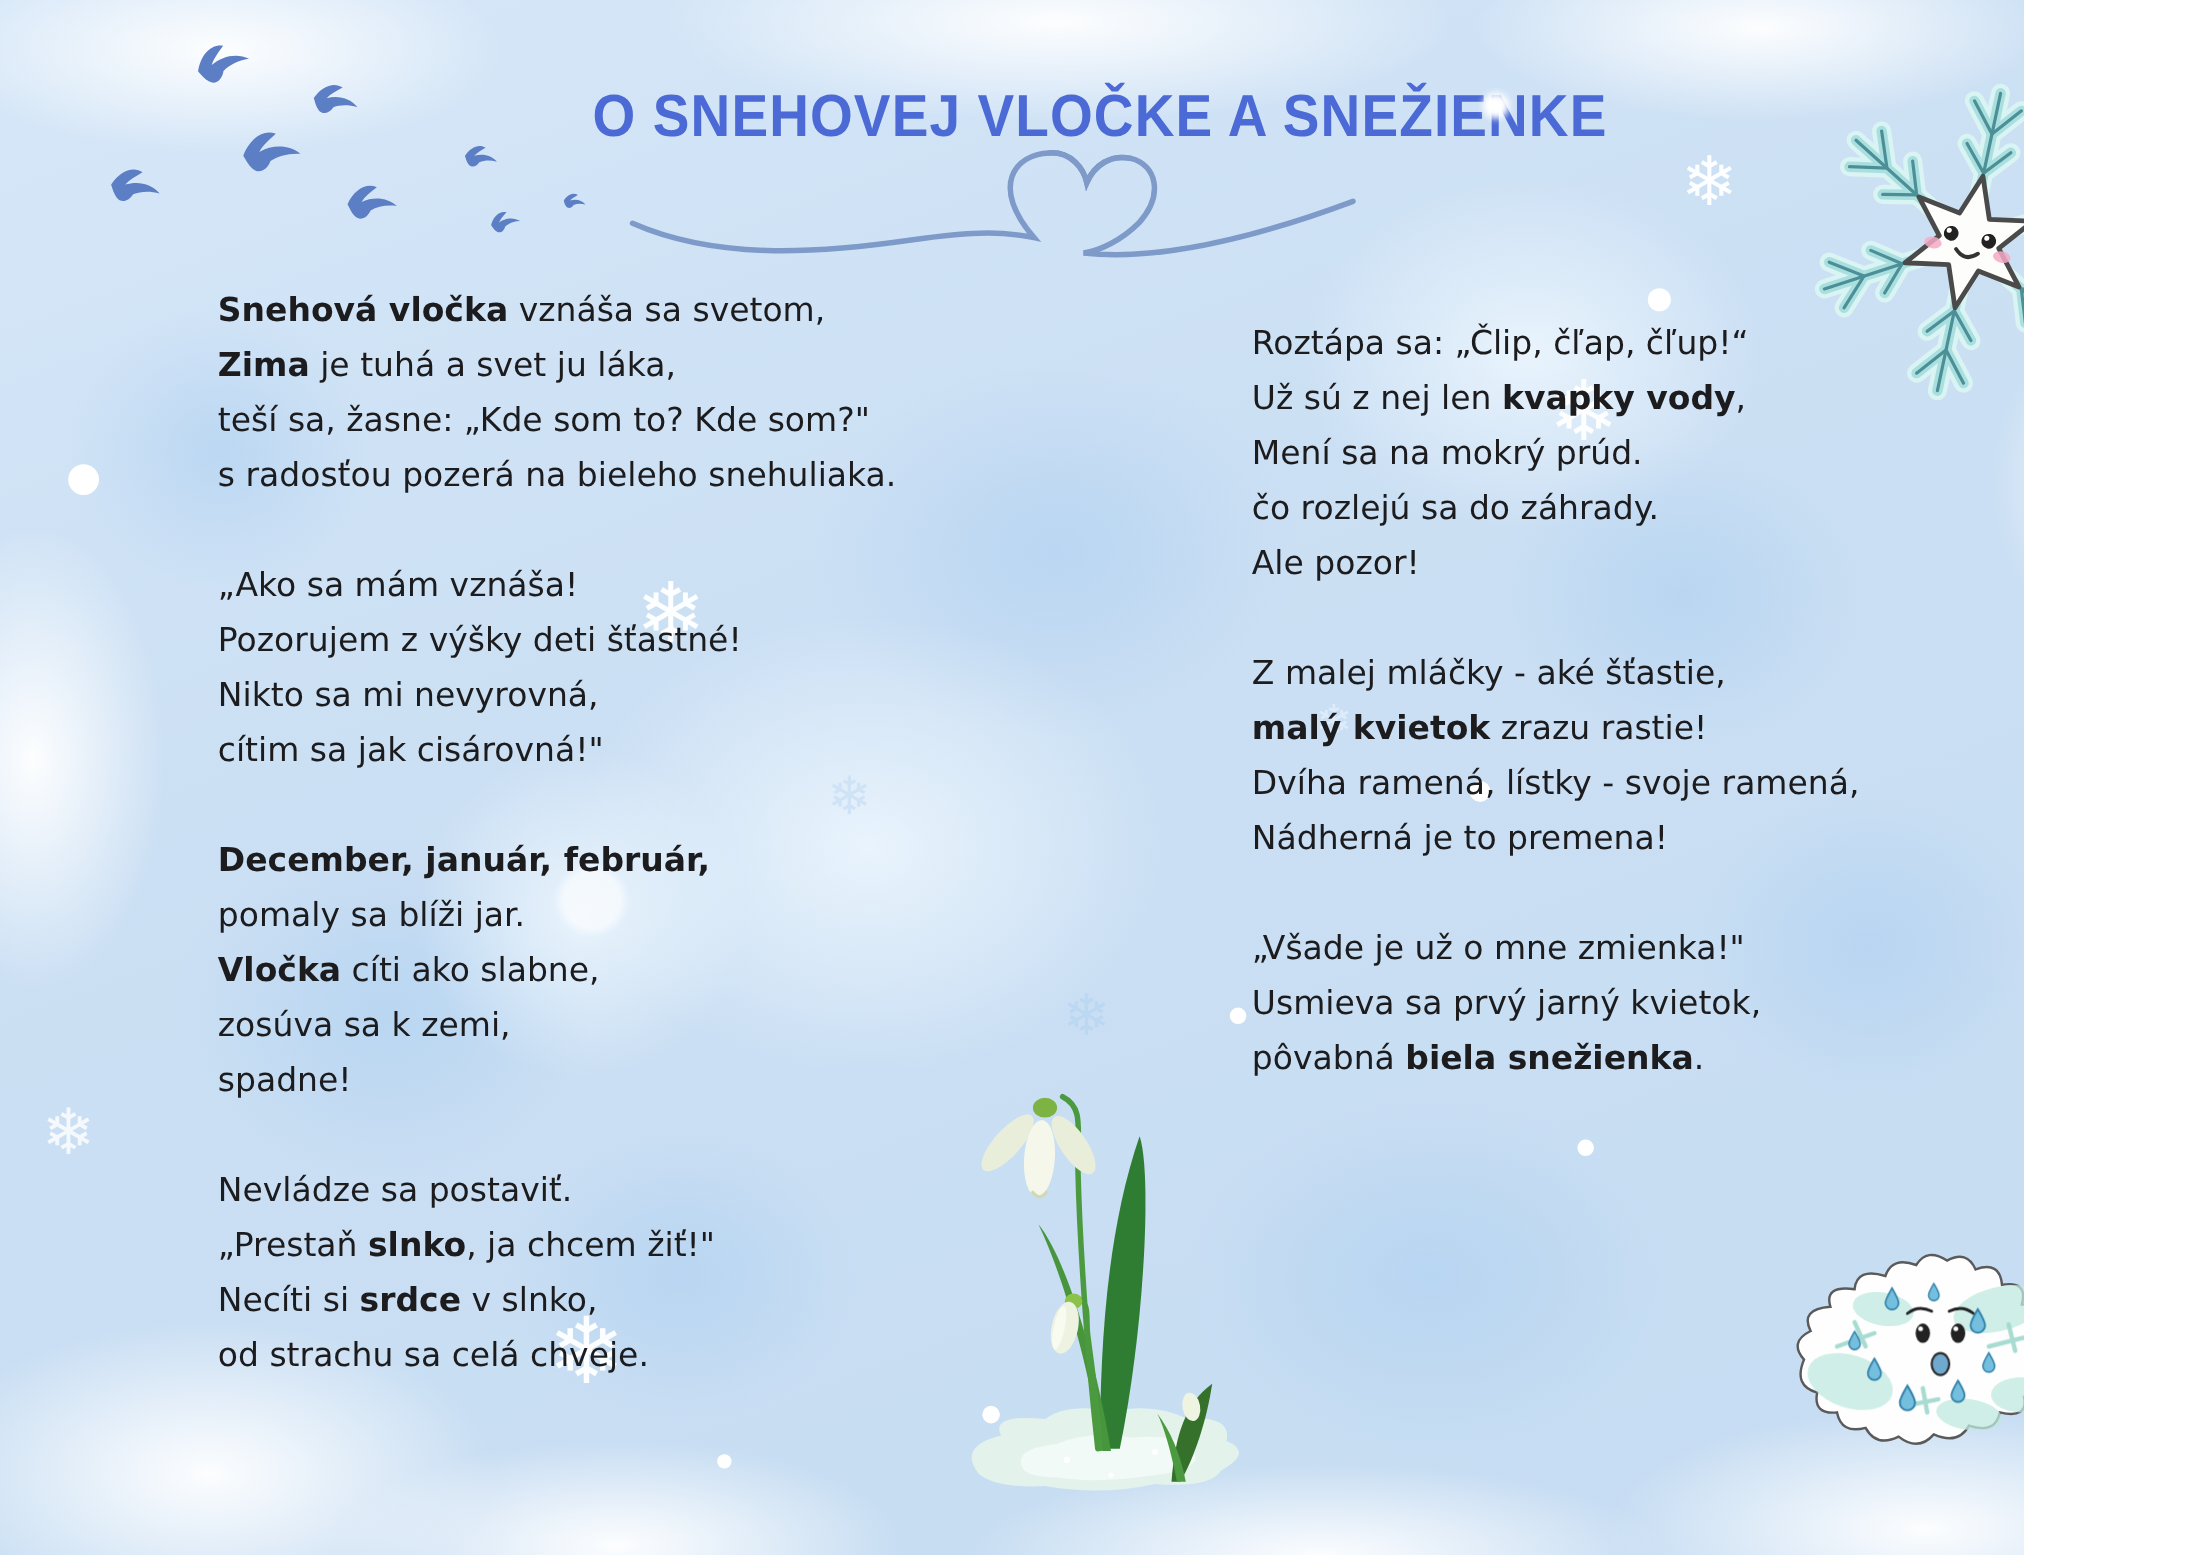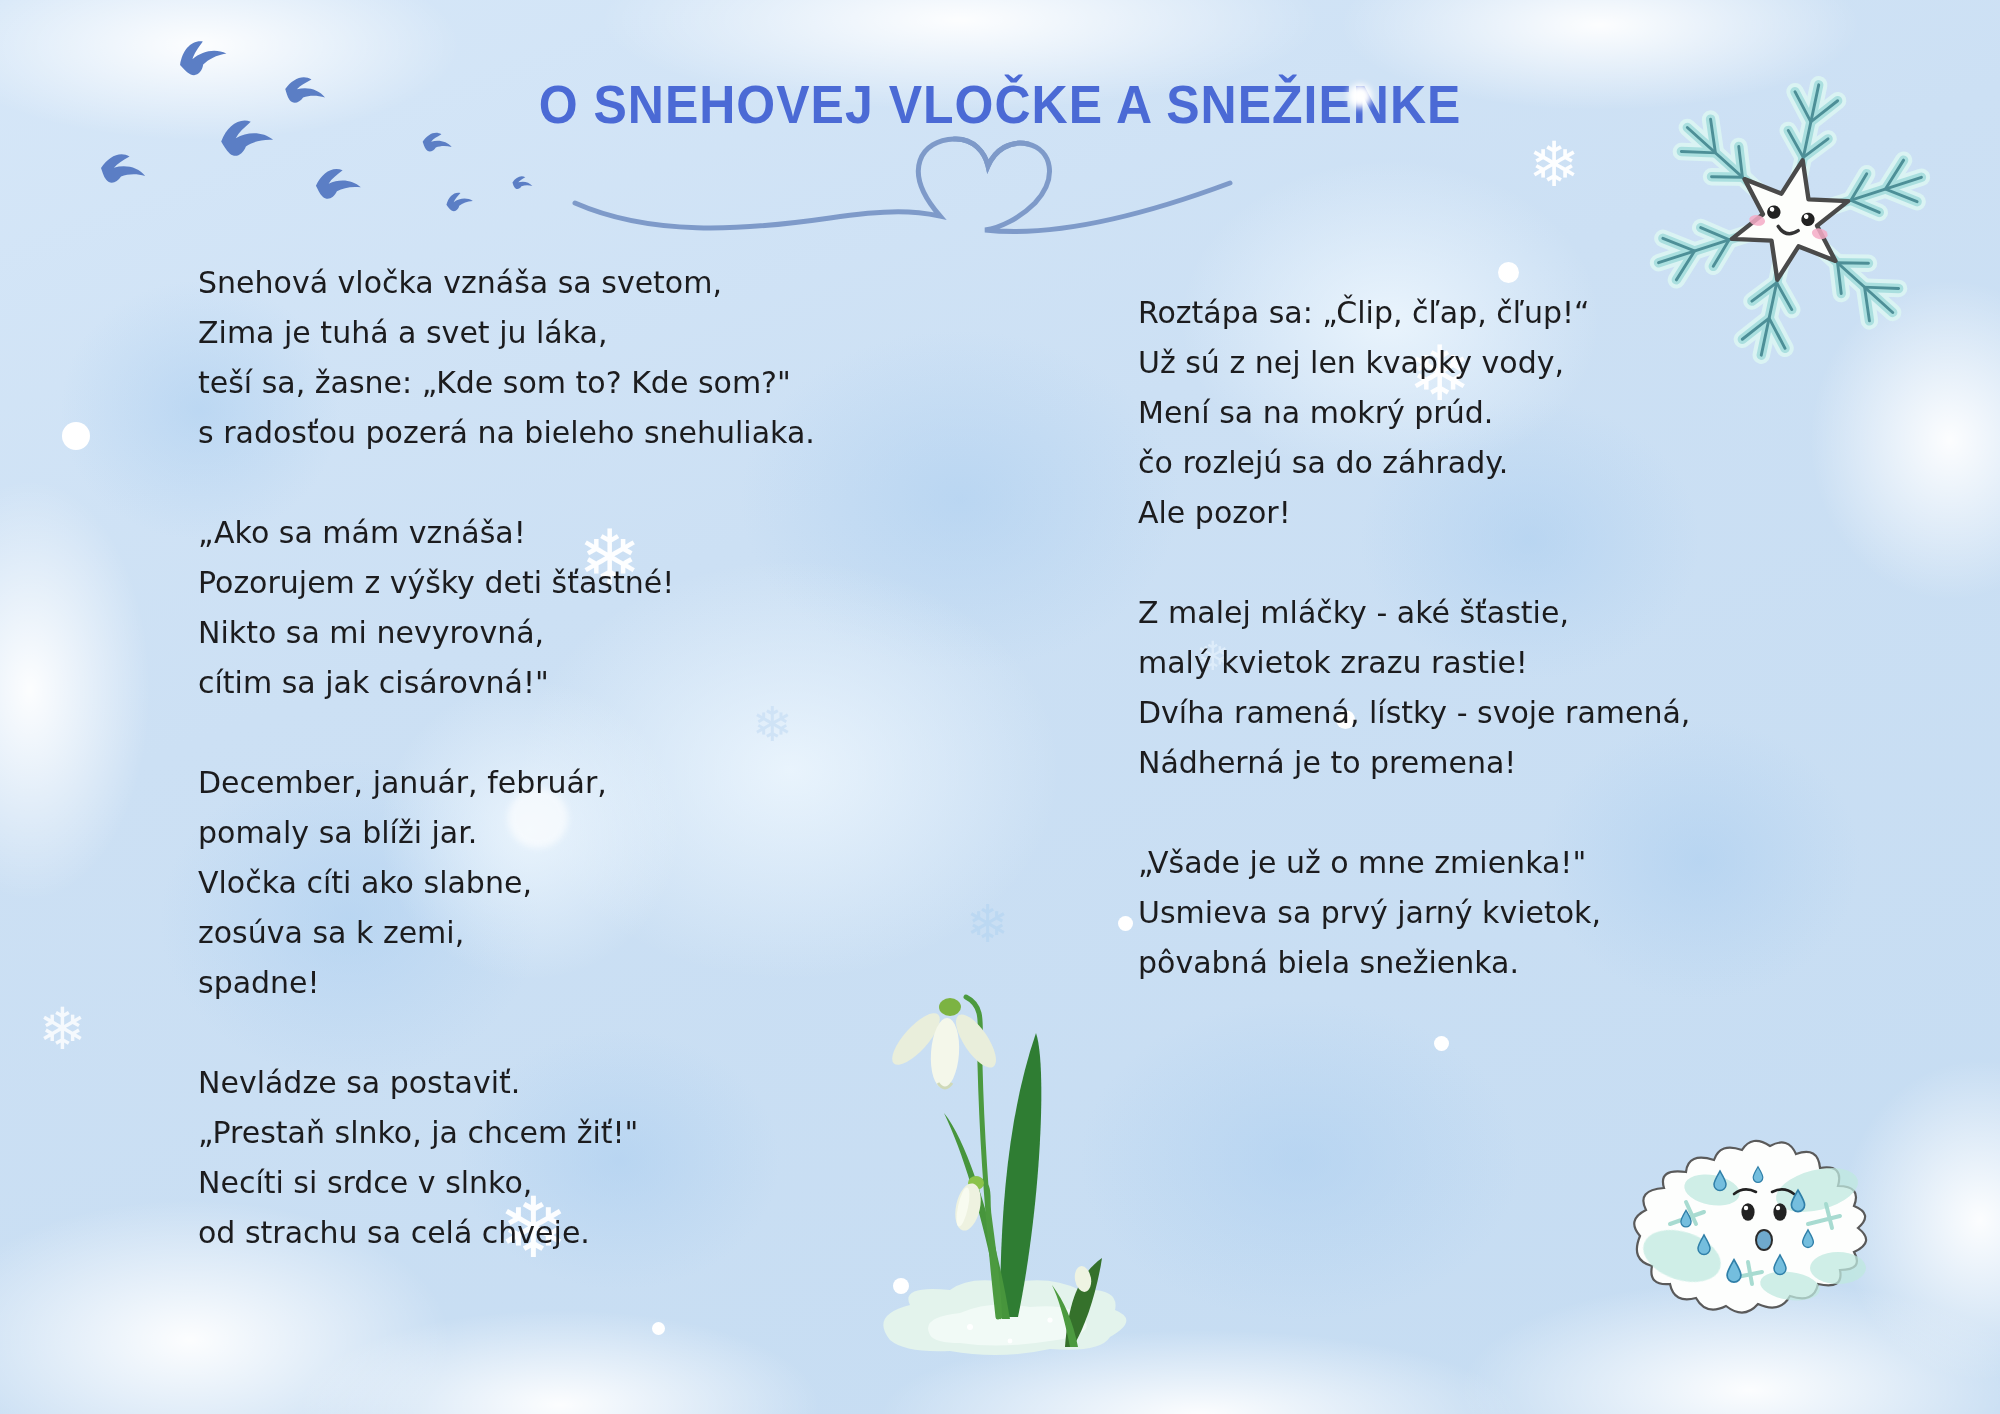--- a/index.html
+++ b/index.html
@@ -1,30 +1,30 @@
 <!DOCTYPE html>
 <html><head>
 <meta charset="utf-8">
 <style>
   html,body{margin:0;padding:0;}
-  .page{position:relative;width:2000px;height:1414px;overflow:hidden;
+  .page{position:relative;width:1840px;height:1414px;overflow:hidden;
     background:linear-gradient(160deg,#d6e7f8 0%,#cce0f4 38%,#c5dcf2 100%);
     font-family:"DejaVu Sans",sans-serif;}
   .blob{position:absolute;border-radius:50%;pointer-events:none;}
   .cloud{background:radial-gradient(closest-side,rgba(255,255,255,.95),rgba(255,255,255,0));}
   .splotch{background:radial-gradient(closest-side,rgba(171,206,240,.55),rgba(171,206,240,0));}
   .lightp{background:radial-gradient(closest-side,rgba(238,247,254,.85),rgba(238,247,254,0));}
   .title{position:absolute;top:76px;left:0;width:2000px;text-align:center;
     font-family:"Liberation Sans","DejaVu Sans",sans-serif;font-weight:bold;
     font-size:50px;letter-spacing:1px;color:#4b6ad5;transform:scaleY(1.08);}
   .col{position:absolute;color:#1c1c1e;font-size:30px;line-height:50px;white-space:nowrap;}
   .col-left{left:198px;top:258px;}
   .col-right{left:1138px;top:288px;}
   .stanza{margin-bottom:50px;}
-  .b{font-weight:normal;}
+  .b{font-weight:bold;}
   .sf{position:absolute;line-height:1;pointer-events:none;}
   .dot{position:absolute;background:#fff;border-radius:50%;}
   .soft{filter:blur(3px);}
   svg{position:absolute;overflow:visible;}
 </style>
 </head>
 <body>
 
 <div class="page">
 

